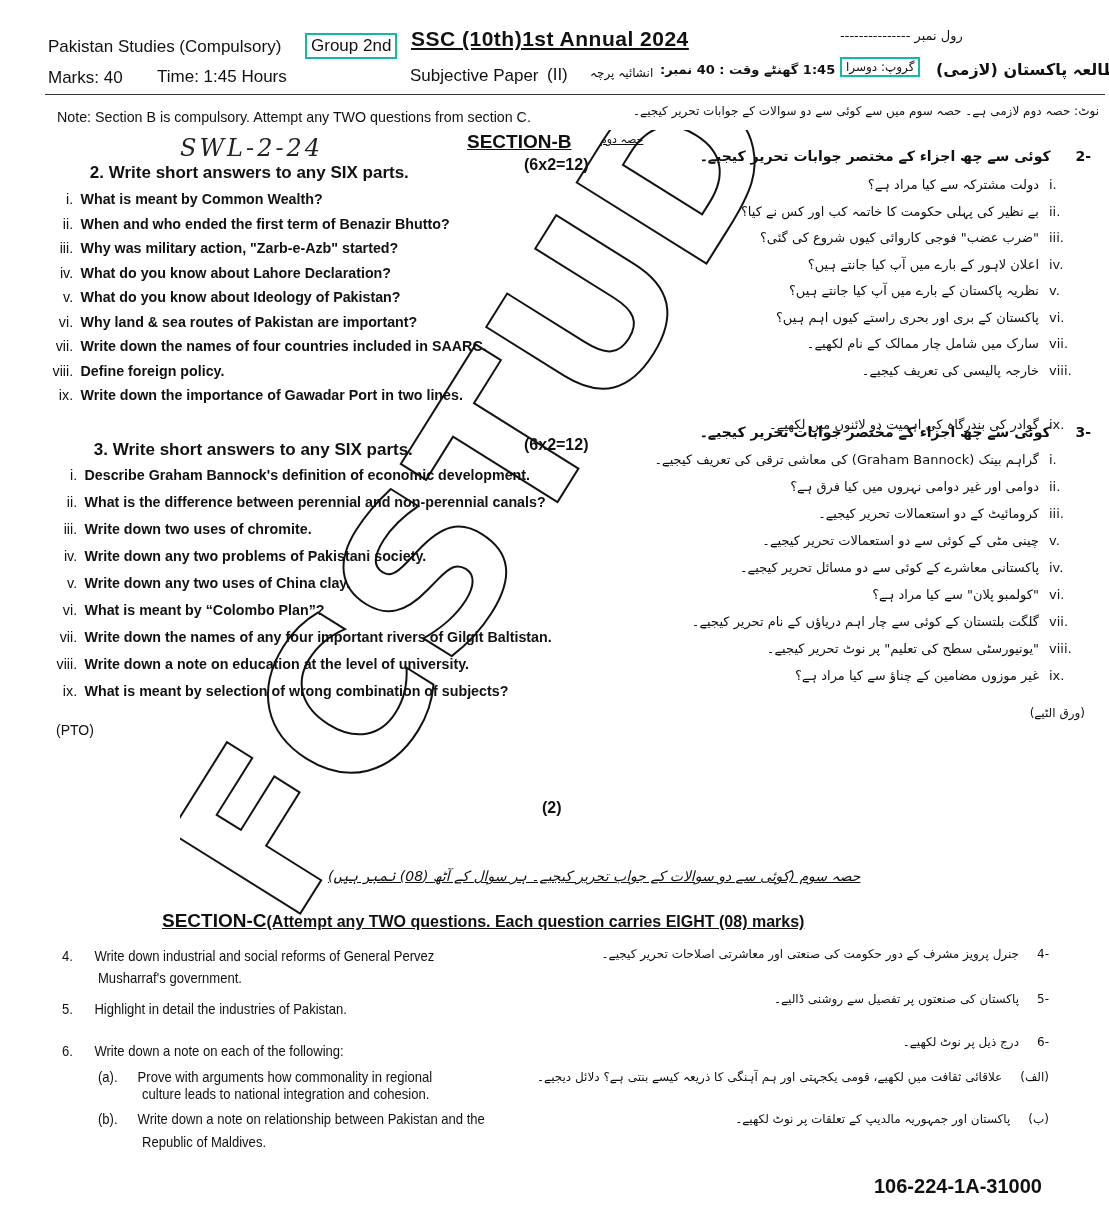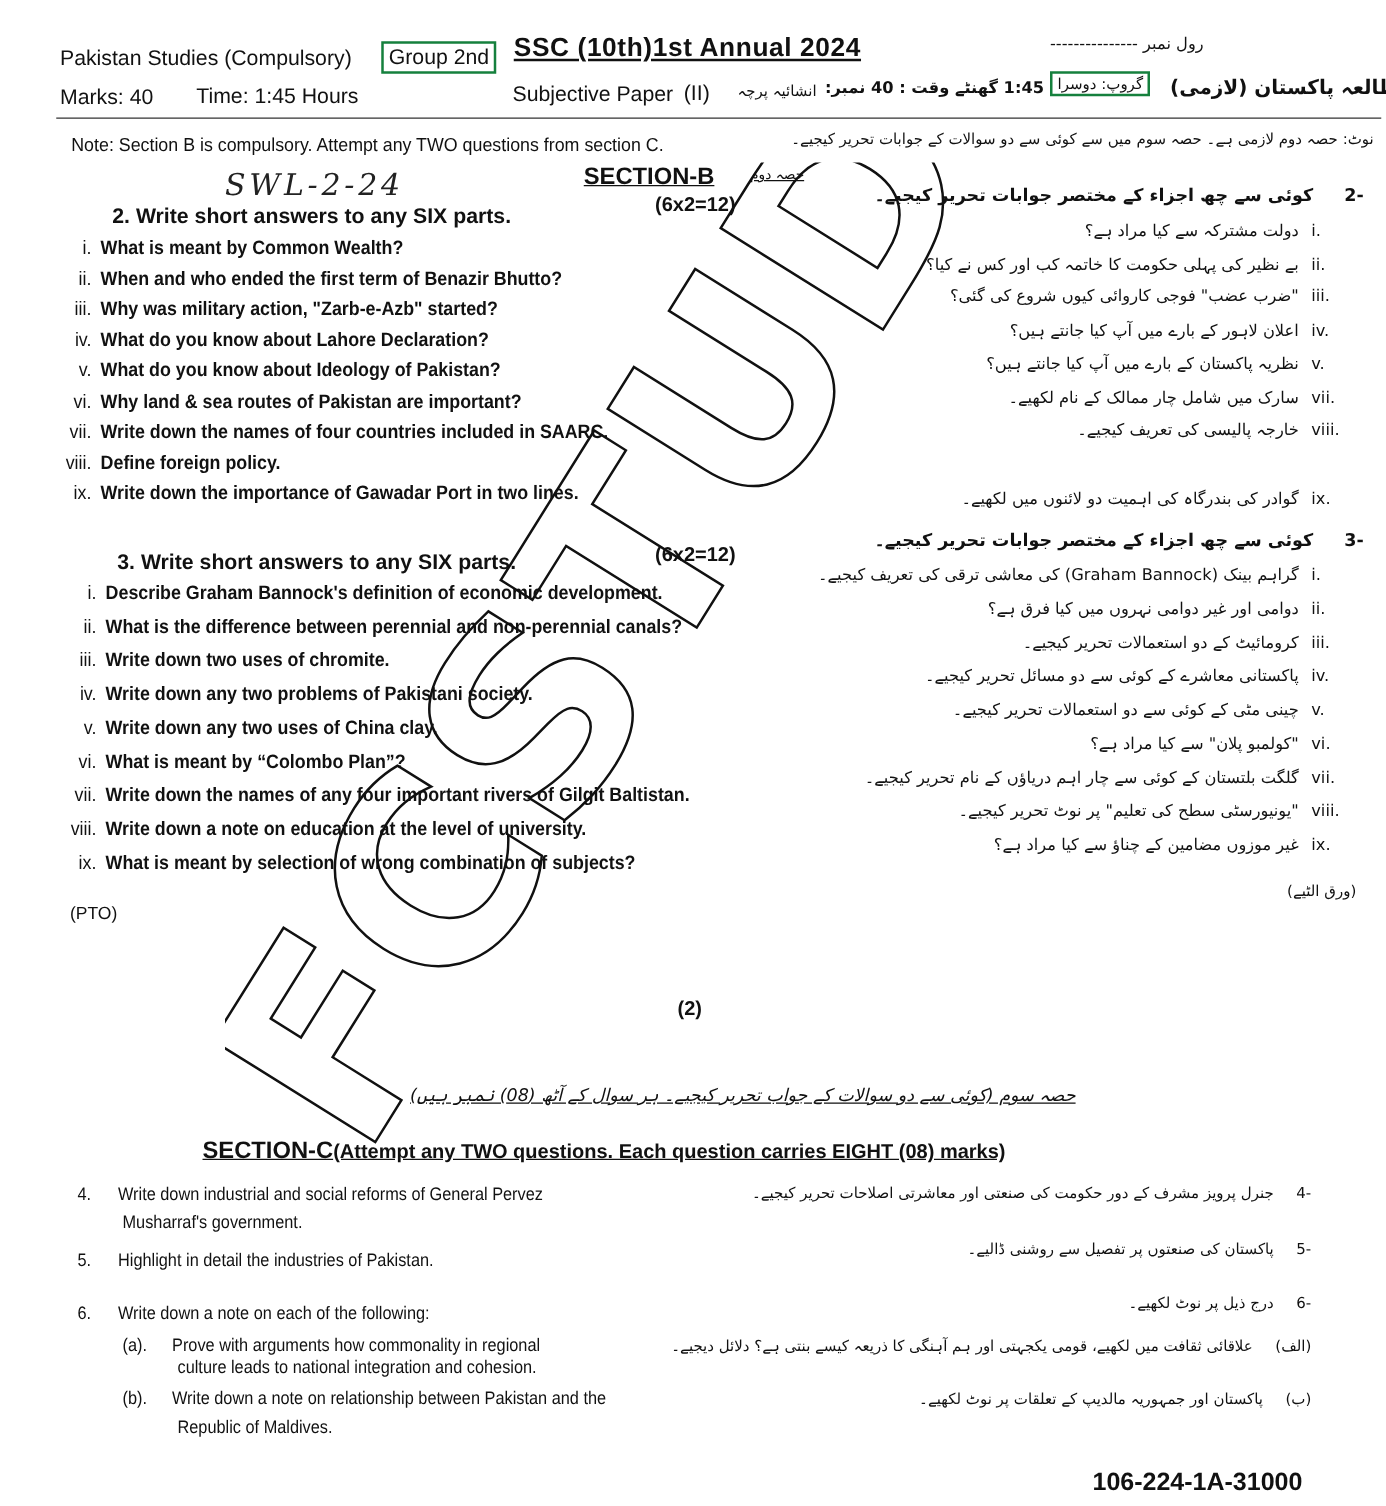--- a/index.html
+++ b/index.html
@@ -2,21 +2,21 @@
 <html><head>
   <meta charset="utf-8">
   <style>
     html, body { margin: 0; padding: 0; background: #ffffff; }
     body {
       width: 1109px; height: 1205px; position: relative; overflow: hidden;
       font-family: "Liberation Sans", sans-serif; color: #111;
     }
     .abs { position: absolute; white-space: nowrap; }
     .hdr-en { font-size: 17px; }
-    .box { border: 2px solid #15803d; padding: 1px 4px; }
+    .box { border: 2px solid #14b8a6; padding: 1px 4px; }
     .title-main { font-size: 21px; font-weight: bold; text-decoration: underline; letter-spacing: 0.5px; }
     .ur { direction: rtl; font-family: "DejaVu Sans", sans-serif; }
     .q-en { font-size: 15.5px; font-weight: bold; transform: scaleX(0.92); transform-origin: left center; }
     .q-head { font-size: 17px; font-weight: bold; text-align: right; }
     .num { display: inline-block; text-align: right; width: 36px; margin-right: 8px; font-weight: normal; }
     .ur-item { font-size: 13px; text-align: right; }
     .ur-num { display: inline-block; width: 38px; text-align: left; margin-left: 10px; direction: ltr; font-size: 13px; }
     .rule { position: absolute; height: 1px; background: #333; }
     .handwrite { font-family: "DejaVu Serif", serif; font-style: italic; font-size: 24px; letter-spacing: 3px; color: #222; }
     .watermark { position: absolute; left: 180px; top: 130px; width: 700px; height: 820px; pointer-events: none; }
@@ -78,20 +78,21 @@
 <div class="abs ur" style="right:18px; top:148px; font-size:14px; font-weight:bold;">
   <span style="margin-left:20px;">-2</span>
   <span>کوئی سے چھ اجزاء کے مختصر جوابات تحریر کیجیے۔</span>
 </div>
 <div class="abs" style="right:22px; top:177px; width:420px;">
   <div class="ur ur-item" style="height:26.5px;"><span class="ur-num">i.</span><span>دولت مشترکہ سے کیا مراد ہے؟</span></div>
   <div class="ur ur-item" style="height:26.5px;"><span class="ur-num">ii.</span><span>بے نظیر کی پہلی حکومت کا خاتمہ کب اور کس نے کیا؟</span></div>
   <div class="ur ur-item" style="height:26.5px;"><span class="ur-num">iii.</span><span>"ضرب عضب" فوجی کاروائی کیوں شروع کی گئی؟</span></div>
   <div class="ur ur-item" style="height:26.5px;"><span class="ur-num">iv.</span><span>اعلان لاہور کے بارے میں آپ کیا جانتے ہیں؟</span></div>
   <div class="ur ur-item" style="height:26.5px;"><span class="ur-num">v.</span><span>نظریہ پاکستان کے بارے میں آپ کیا جانتے ہیں؟</span></div>
+  <div class="ur ur-item" style="height:26.5px;"><span class="ur-num">vi.</span><span>پاکستان کے بری اور بحری راستے کیوں اہم ہیں؟</span></div>
   <div class="ur ur-item" style="height:26.5px;"><span class="ur-num">vii.</span><span>سارک میں شامل چار ممالک کے نام لکھیے۔</span></div>
   <div class="ur ur-item" style="height:26.5px;"><span class="ur-num">viii.</span><span>خارجہ پالیسی کی تعریف کیجیے۔</span></div>
   <div class="ur ur-item" style="height:26.5px;margin-top:28px;"><span class="ur-num">ix.</span><span>گوادر کی بندرگاہ کی اہمیت دو لائنوں میں لکھیے۔</span></div>
 </div>
 
 <div class="abs q-head" style="left:64px; top:440px;">
   <span style="display:inline-block;width:44px;">3.</span>
   <span>Write short answers to any SIX parts.</span>
 </div>
 <div class="abs" style="left:524px; top:436px; font-size:16px; font-weight:bold;">(6x2=12)</div>
@@ -108,22 +109,22 @@
 </div>
 
 <div class="abs ur" style="right:18px; top:424px; font-size:14px; font-weight:bold;">
   <span style="margin-left:20px;">-3</span>
   <span>کوئی سے چھ اجزاء کے مختصر جوابات تحریر کیجیے۔</span>
 </div>
 <div class="abs" style="right:22px; top:452px; width:470px;">
   <div class="ur ur-item" style="height:27px;"><span class="ur-num">i.</span><span>گراہم بینک (Graham Bannock) کی معاشی ترقی کی تعریف کیجیے۔</span></div>
   <div class="ur ur-item" style="height:27px;"><span class="ur-num">ii.</span><span>دوامی اور غیر دوامی نہروں میں کیا فرق ہے؟</span></div>
   <div class="ur ur-item" style="height:27px;"><span class="ur-num">iii.</span><span>کرومائیٹ کے دو استعمالات تحریر کیجیے۔</span></div>
+  <div class="ur ur-item" style="height:27px;"><span class="ur-num">v.</span><span>چینی مٹی کے کوئی سے دو استعمالات تحریر کیجیے۔</span></div>
   <div class="ur ur-item" style="height:27px;"><span class="ur-num">iv.</span><span>پاکستانی معاشرے کے کوئی سے دو مسائل تحریر کیجیے۔</span></div>
-  <div class="ur ur-item" style="height:27px;"><span class="ur-num">v.</span><span>چینی مٹی کے کوئی سے دو استعمالات تحریر کیجیے۔</span></div>
   <div class="ur ur-item" style="height:27px;"><span class="ur-num">vi.</span><span>"کولمبو پلان" سے کیا مراد ہے؟</span></div>
   <div class="ur ur-item" style="height:27px;"><span class="ur-num">vii.</span><span>گلگت بلتستان کے کوئی سے چار اہم دریاؤں کے نام تحریر کیجیے۔</span></div>
   <div class="ur ur-item" style="height:27px;"><span class="ur-num">viii.</span><span>"یونیورسٹی سطح کی تعلیم" پر نوٹ تحریر کیجیے۔</span></div>
   <div class="ur ur-item" style="height:27px;"><span class="ur-num">ix.</span><span>غیر موزوں مضامین کے چناؤ سے کیا مراد ہے؟</span></div>
 </div>
 
 <div class="abs" style="left:56px; top:722px; font-size:14px;">(PTO)</div>
 <div class="abs ur" style="right:24px; top:706px; font-size:12px;">(ورق الٹیے)</div>
 
 <div class="abs" style="left:542px; top:799px; font-size:16px; font-weight:bold;">(2)</div>

